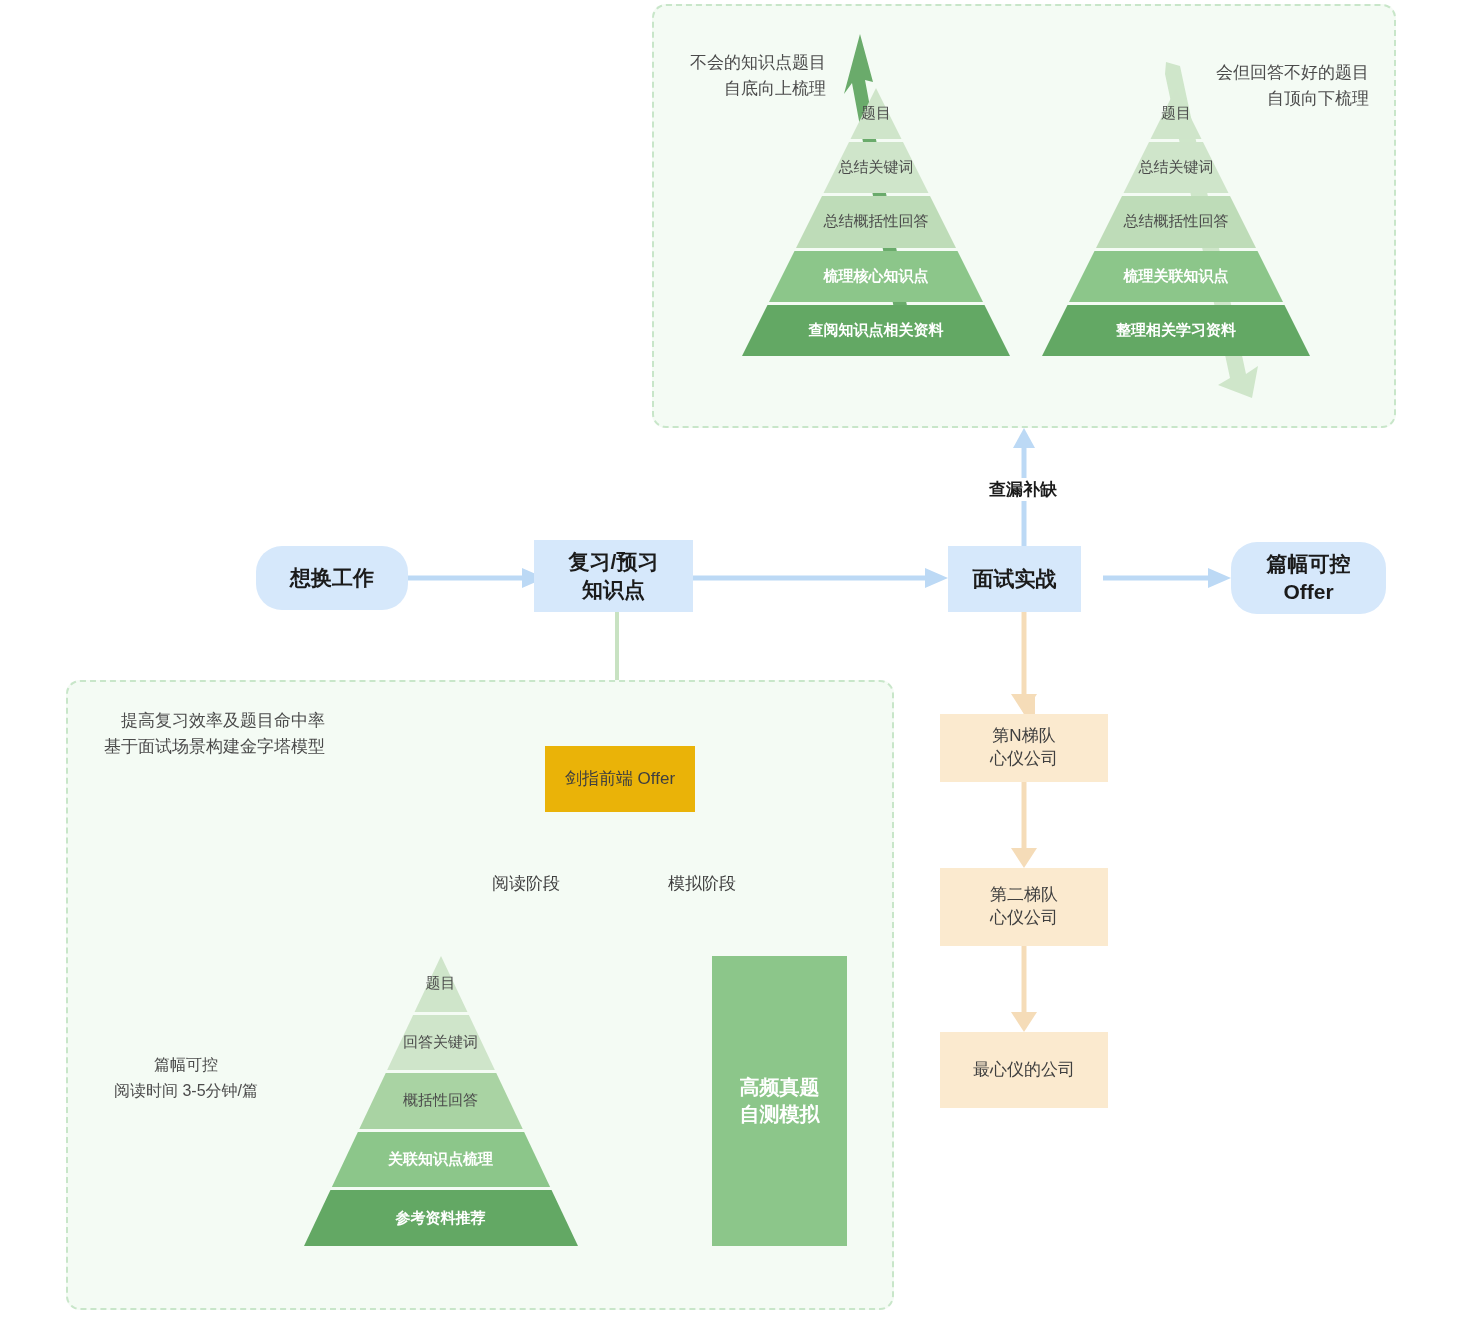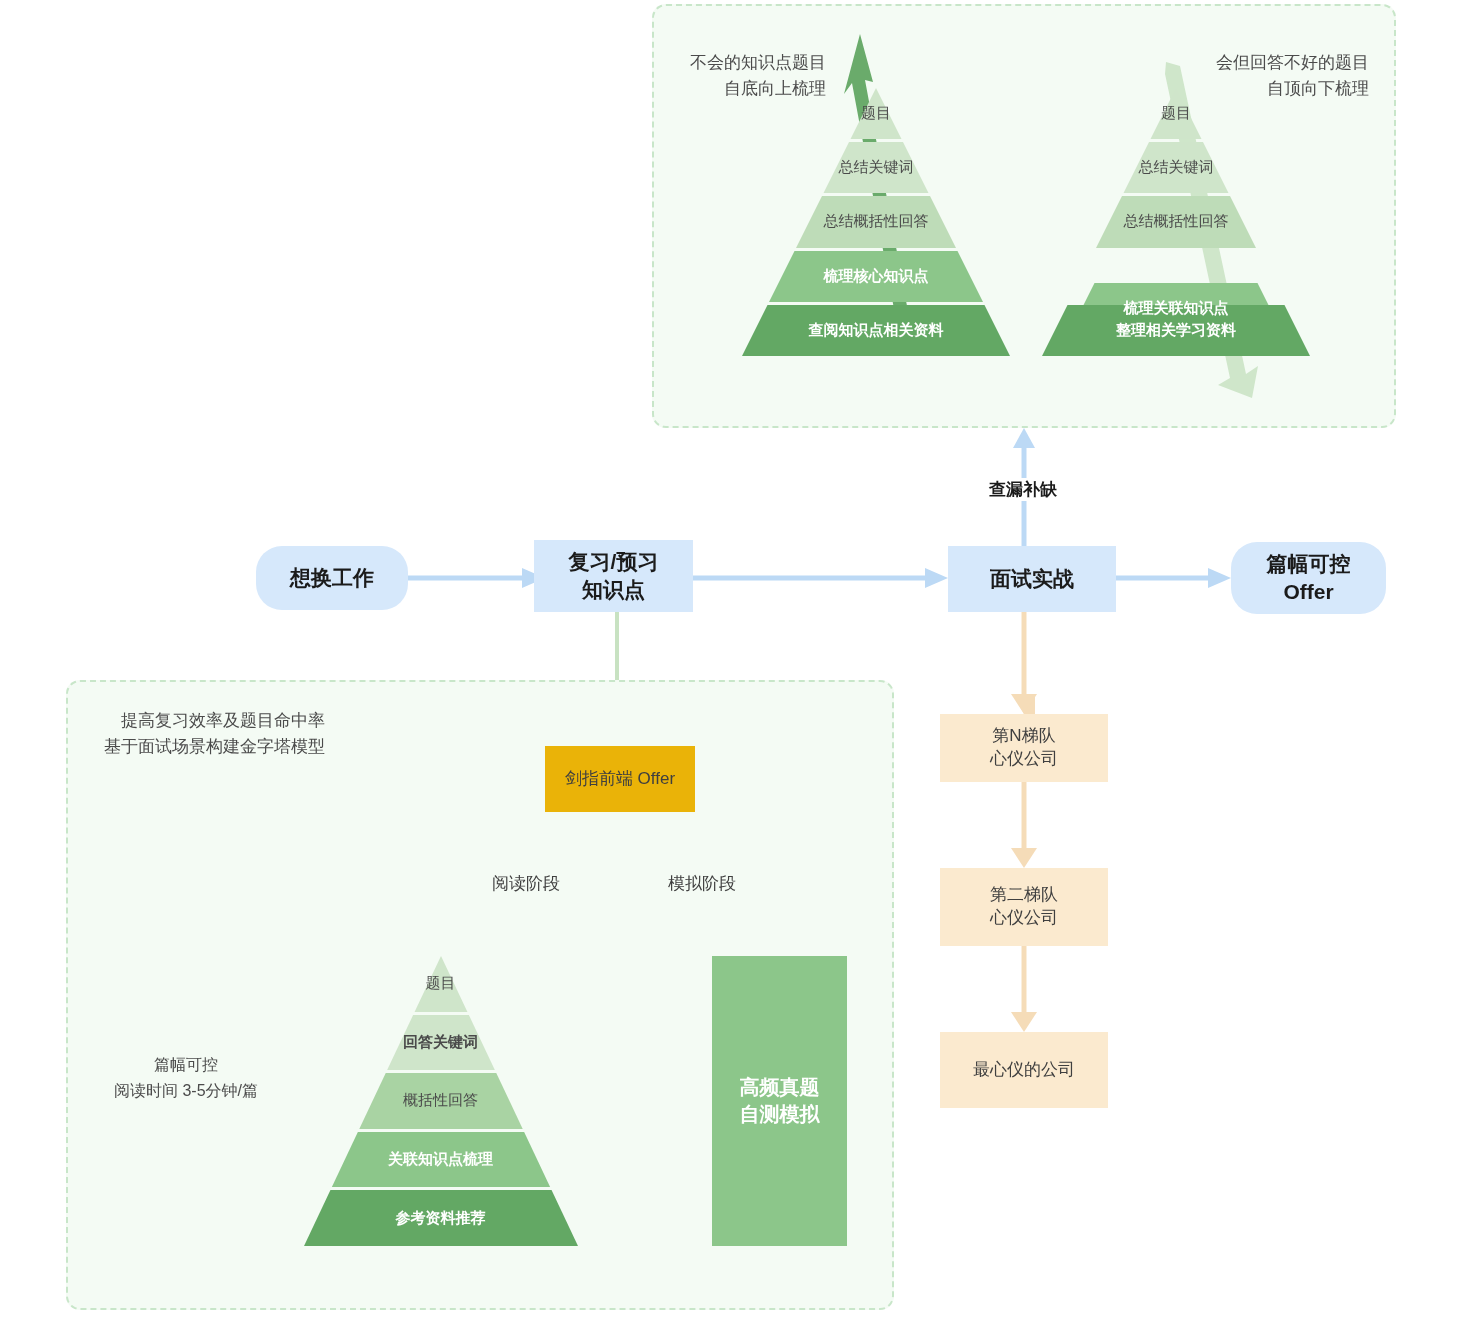--- a/index.html
+++ b/index.html
@@ -57,21 +57,21 @@
   }
   svg{position:absolute;overflow:visible;}
 </style>
 </head>
 <body>
 
 <div class="panel" id="panel-top"></div>
 
 <div class="panel-note" style="left:690px;top:50px;">不会的知识点题目
 自底向上梳理</div>
-<div class="panel-note" style="left:1216px;top:50px;">会但回答不好的题目
+<div class="panel-note" style="left:1216px;top:60px;">会但回答不好的题目
 自顶向下梳理</div>
 
 <svg style="left:652px;top:4px;width:744px;height:424px;">
   <polygon points="208,30 221,78 213,76 263,345 250,348 200,79 192,90" fill="#6aab6b"></polygon>
 </svg>
 
 <svg style="left:652px;top:4px;width:744px;height:424px;">
   <polygon points="514,58 528,62 594,370 606,362 600,394 566,381 578,374 513,70" fill="#cfe6ca"></polygon>
 </svg>
 
@@ -104,21 +104,21 @@
       <span style="color: rgb(74, 74, 74); font-size: 15px;">题目</span>
     </div>
     <div class="layer" style="top: 54.2px; height: 51.2px;">
       <div class="tri" style="top: -54.2px; width: 0px; height: 0px; border-left: 134px solid transparent; border-right: 134px solid transparent; border-bottom: 268px solid rgb(207, 229, 202);"></div>
       <span style="color: rgb(74, 74, 74); font-size: 15px;">总结关键词</span>
     </div>
     <div class="layer" style="top: 108.4px; height: 51.2px;">
       <div class="tri" style="top: -108.4px; width: 0px; height: 0px; border-left: 134px solid transparent; border-right: 134px solid transparent; border-bottom: 268px solid rgb(190, 220, 184);"></div>
       <span style="color: rgb(74, 74, 74); font-size: 15px;">总结概括性回答</span>
     </div>
-    <div class="layer" style="top: 162.6px; height: 51.2px; margin-top: 32px;">
+    <div class="layer" style="top: 162.6px; height: 51.2px;">
       <div class="tri" style="top: -162.6px; width: 0px; height: 0px; border-left: 134px solid transparent; border-right: 134px solid transparent; border-bottom: 268px solid rgb(140, 198, 138);"></div>
       <span style="color: rgb(255, 255, 255); font-weight: bold; font-size: 15px;">梳理关联知识点</span>
     </div>
     <div class="layer" style="top: 216.8px; height: 51.2px;">
       <div class="tri" style="top: -216.8px; width: 0px; height: 0px; border-left: 134px solid transparent; border-right: 134px solid transparent; border-bottom: 268px solid rgb(99, 168, 100);"></div>
       <span style="color: rgb(255, 255, 255); font-weight: bold; font-size: 15px;">整理相关学习资料</span>
     </div>
   </div>
 
 <svg style="left:0;top:0;width:1464px;height:1322px;">
@@ -155,21 +155,21 @@
 
   <polygon points="565,1066 652,1066 652,1060 678,1072 652,1084 652,1074 565,1074" fill="#cfe6ca"></polygon>
   <polygon points="678,1090 591,1090 591,1084 565,1096 591,1108 591,1098 678,1098" fill="#cfe6ca"></polygon>
 
   <path d="M 297,958 q -14,0 -14,14 L 283,1065 q 0,14 -14,14 q 14,0 14,14 L 283,1182 q 0,14 14,14" fill="none" stroke="#d3e8cd" stroke-width="3" stroke-linecap="round"></path>
 </svg>
 
 <div class="box blue round" style="left:256px;top:546px;width:152px;height:64px;">想换工作</div>
 <div class="box blue" style="left:534px;top:540px;width:159px;height:72px;">复习/预习
 知识点</div>
-<div class="box blue" style="left:948px;top:546px;width:168px;height:66px;">面试实战</div>
+<div class="box blue" style="left:948px;top:546px;width:133px;height:66px;">面试实战</div>
 <div class="box blue round" style="left:1231px;top:542px;width:155px;height:72px;">篇幅可控
 Offer</div>
 
 <div class="edge-label onwhite" style="left:984px;top:478px;">查漏补缺</div>
 
 <div class="box orange" style="left:940px;top:714px;width:168px;height:68px;">第N梯队
 心仪公司</div>
 <div class="box orange" style="left:940px;top:868px;width:168px;height:78px;">第二梯队
 心仪公司</div>
 <div class="box orange" style="left:940px;top:1032px;width:168px;height:76px;">最心仪的公司</div>
@@ -185,21 +185,21 @@
 <div class="edge-label" style="left:663px;top:872px;">模拟阶段</div>
 
 <div class="brace-label" style="left:86px;top:1052px;width:200px;">篇幅可控
 阅读时间 3-5分钟/篇</div>
 
 <div class="pyramid" id="py-bottom" style="left:303px;top:956px;width:275px;height:290px;">
     <div class="layer" style="top: 0px; height: 55.6px;">
       <div class="tri" style="top: 0px; width: 0px; height: 0px; border-left: 137.5px solid transparent; border-right: 137.5px solid transparent; border-bottom: 290px solid rgb(207, 229, 202);"></div>
       <span style="color: rgb(74, 74, 74); font-size: 15px;">题目</span>
     </div>
-    <div class="layer" style="top: 58.6px; height: 55.6px; font-weight: bold;">
+    <div class="layer" style="top: 58.6px; height: 55.6px;">
       <div class="tri" style="top: -58.6px; width: 0px; height: 0px; border-left: 137.5px solid transparent; border-right: 137.5px solid transparent; border-bottom: 290px solid rgb(207, 229, 202);"></div>
       <span style="color: rgb(74, 74, 74); font-size: 15px;">回答关键词</span>
     </div>
     <div class="layer" style="top: 117.2px; height: 55.6px;">
       <div class="tri" style="top: -117.2px; width: 0px; height: 0px; border-left: 137.5px solid transparent; border-right: 137.5px solid transparent; border-bottom: 290px solid rgb(169, 211, 163);"></div>
       <span style="color: rgb(74, 74, 74); font-size: 15px;">概括性回答</span>
     </div>
     <div class="layer" style="top: 175.8px; height: 55.6px;">
       <div class="tri" style="top: -175.8px; width: 0px; height: 0px; border-left: 137.5px solid transparent; border-right: 137.5px solid transparent; border-bottom: 290px solid rgb(140, 198, 138);"></div>
       <span style="color: rgb(255, 255, 255); font-weight: bold; font-size: 15px;">关联知识点梳理</span>

